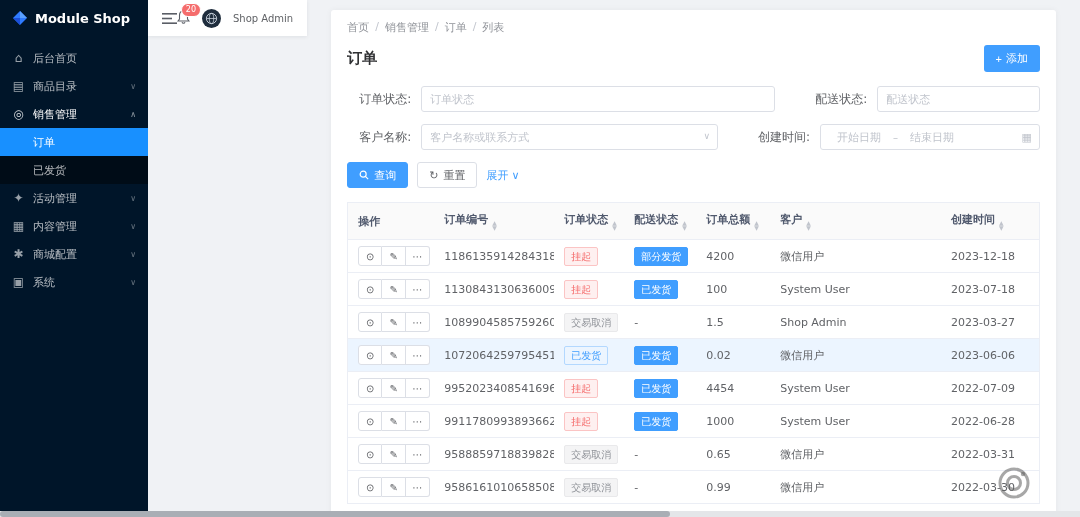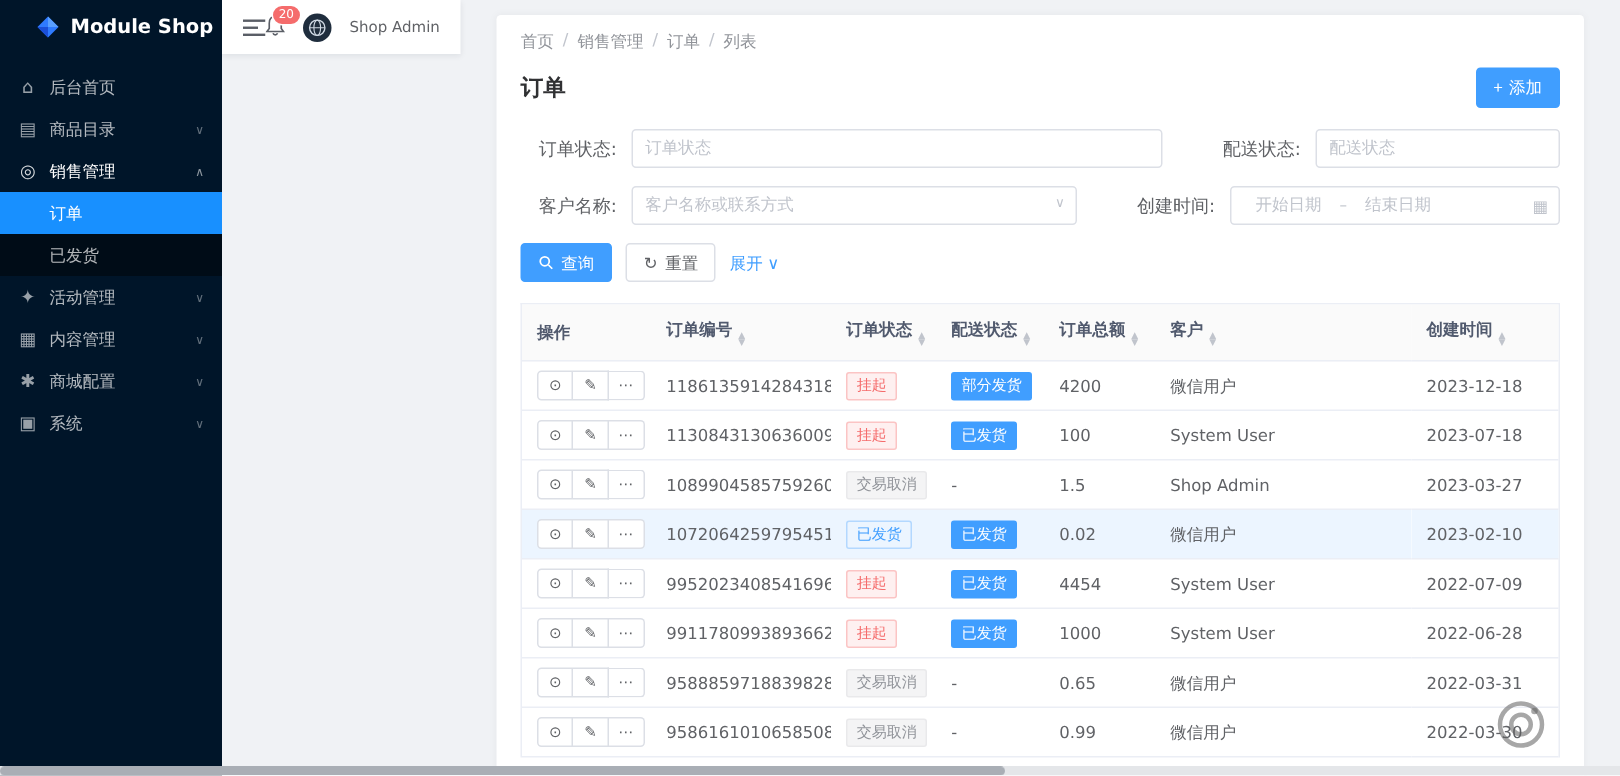--- a/index.html
+++ b/index.html
@@ -2,21 +2,21 @@
 <html><head>
 <meta charset="utf-8">
 <style>
   * { box-sizing: border-box; margin: 0; padding: 0; }
   html,body { width:1080px; height:517px; overflow:hidden; }
   body { font-family:"DejaVu Sans","Liberation Sans",sans-serif; font-size:12px; color:#606266; background:#f0f2f5; }
   .app { display:flex; height:100%; }
 
   
   .sidebar { width:148px; background:#001529; flex-shrink:0; display:flex; flex-direction:column; position:relative; z-index:3; }
-  .logo { height:36px; display:flex; align-items:center; gap:7px; padding-left:24px; background:#001529; }
+  .logo { height:36px; display:flex; align-items:center; gap:7px; padding-left:12px; background:#001529; }
   .logo-text { color:#fff; font-weight:bold; font-size:13px; white-space:nowrap; }
   .menu { margin-top:8px; }
   .menu-item { height:28px; display:flex; align-items:center; gap:8px; padding:0 12px; font-size:11px; color:rgba(255,255,255,.70); cursor:pointer; white-space:nowrap; }
   .menu-item.expanded { color:#fff; }
   .mi-icon { font-size:12px; width:13px; text-align:center; opacity:.85; }
   .chev { margin-left:auto; font-size:8px; opacity:.55; }
   .submenu { background:#000c17; }
   .submenu .menu-item { padding-left:33px; height:28px; }
   .submenu .menu-item.active { background:#1890ff; color:#fff; }
 
@@ -330,21 +330,21 @@
                   <td><span class="action-group">
                       <button class="action-btn">⊙</button>
                       <button class="action-btn">✎</button>
                       <button class="action-btn">⋯</button>
                     </span></td>
                   <td>1072064259795451904</td>
                   <td><span class="tag primary-light">已发货</span></td>
                   <td><span class="tag primary">已发货</span></td>
                   <td>0.02</td>
                   <td>微信用户</td>
-                  <td>2023-02-10</td>
+                  <td>2023-06-06</td>
                 </tr>
                 <tr>
                   <td><span class="action-group">
                       <button class="action-btn">⊙</button>
                       <button class="action-btn">✎</button>
                       <button class="action-btn">⋯</button>
                     </span></td>
                   <td>995202340854169600</td>
                   <td><span class="tag danger">挂起</span></td>
                   <td><span class="tag primary">已发货</span></td>

